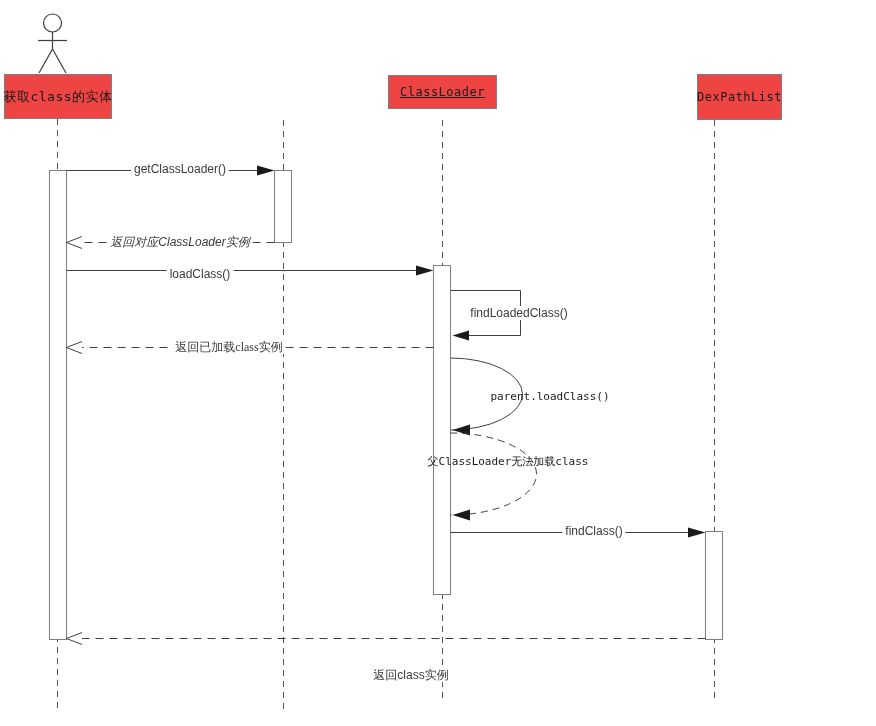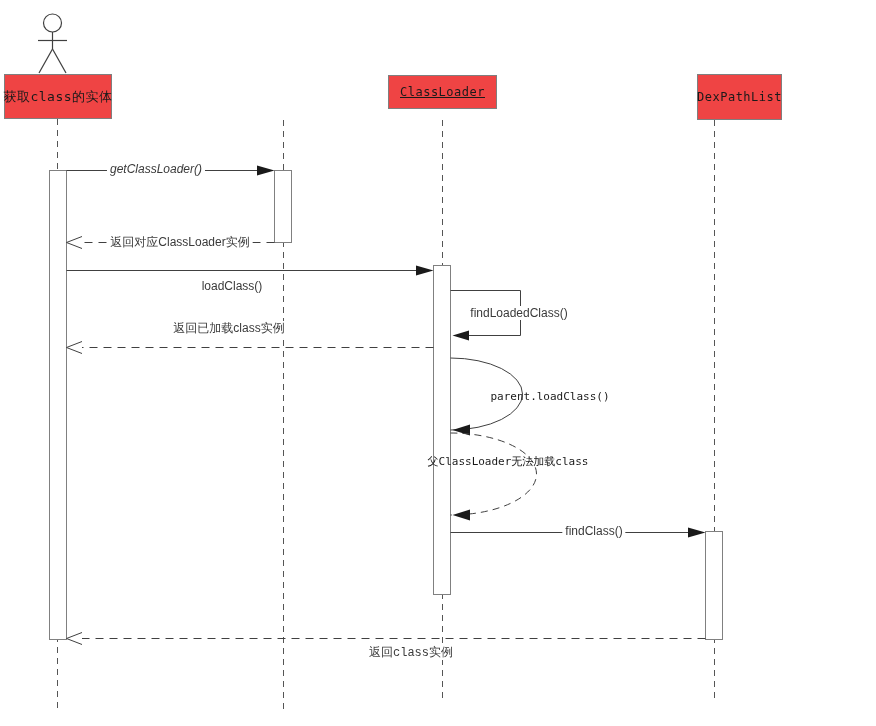--- a/index.html
+++ b/index.html
@@ -122,23 +122,23 @@
   <div class="head" style="left:4px; top:74px; width:108px; height:45px; font-size:13px;">
     <span>获取class的实体</span>
   </div>
   <div class="head" style="left:388px; top:75px; width:109px; height:34px;text-decoration:underline;">
     <span>ClassLoader</span>
   </div>
   <div class="head" style="left:660px; top:74px; width:85px; height:46px;margin-left:37px;">
     <span>DexPathList</span>
   </div>
 
-  <div class="msg-label" style="left:156px; top:169px;font-style:italic;">getClassLoader()</div>
-  <div class="msg-label" style="left:180px; top:242px;">返回对应ClassLoader实例</div>
-  <div class="msg-label" style="left:200px; top:286px;margin-left:32px;">loadClass()</div>
+  <div class="msg-label" style="left:180px; top:169px;">getClassLoader()</div>
+  <div class="msg-label" style="left:180px; top:242px;font-style:italic;">返回对应ClassLoader实例</div>
+  <div class="msg-label" style="left:200px; top:274px;">loadClass()</div>
   <div class="msg-label" style="left:519px; top:313px;text-align:right;">findLoadedClass()</div>
-  <div class="msg-label" style="left:229px; top:328px;">返回已加载class实例</div>
+  <div class="msg-label" style="left:229px; top:347px;font-family:Liberation Serif, serif;">返回已加载class实例</div>
   <div class="msg-label mono" style="left:519px; top:396px;margin-left:31px;">parent.loadClass()</div>
   <div class="msg-label mono" style="left:508px; top:461px;">父ClassLoader无法加载class</div>
   <div class="msg-label" style="left:566px; top:531px;margin-left:28px;">findClass()</div>
-  <div class="msg-label" style="left:411px; top:653px;font-family:Liberation Mono, monospace;">返回class实例</div>
+  <div class="msg-label" style="left:411px; top:675px;">返回class实例</div>
 
 </div>
 
 </body></html>

